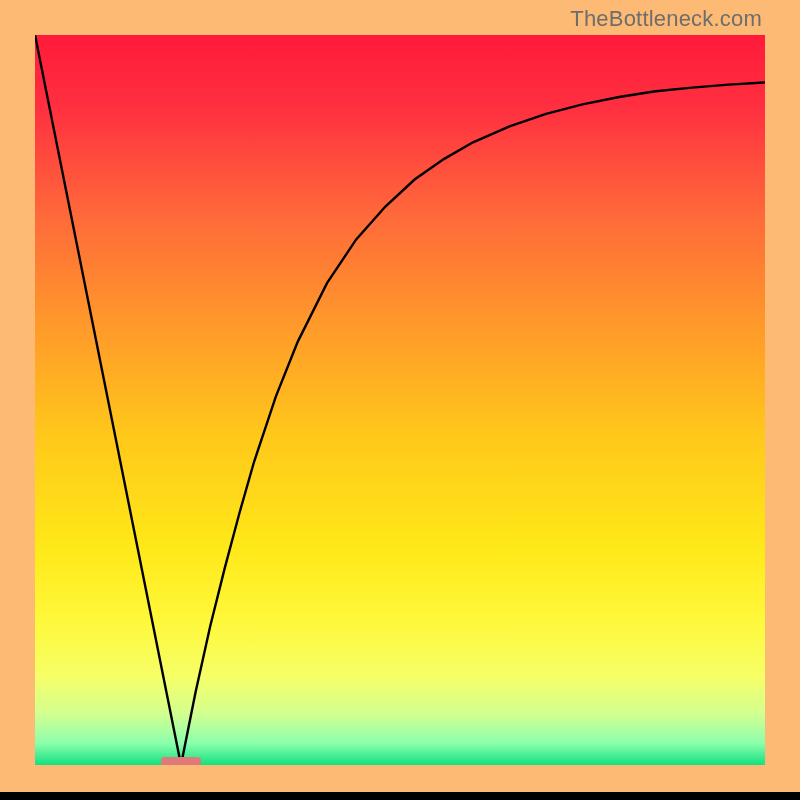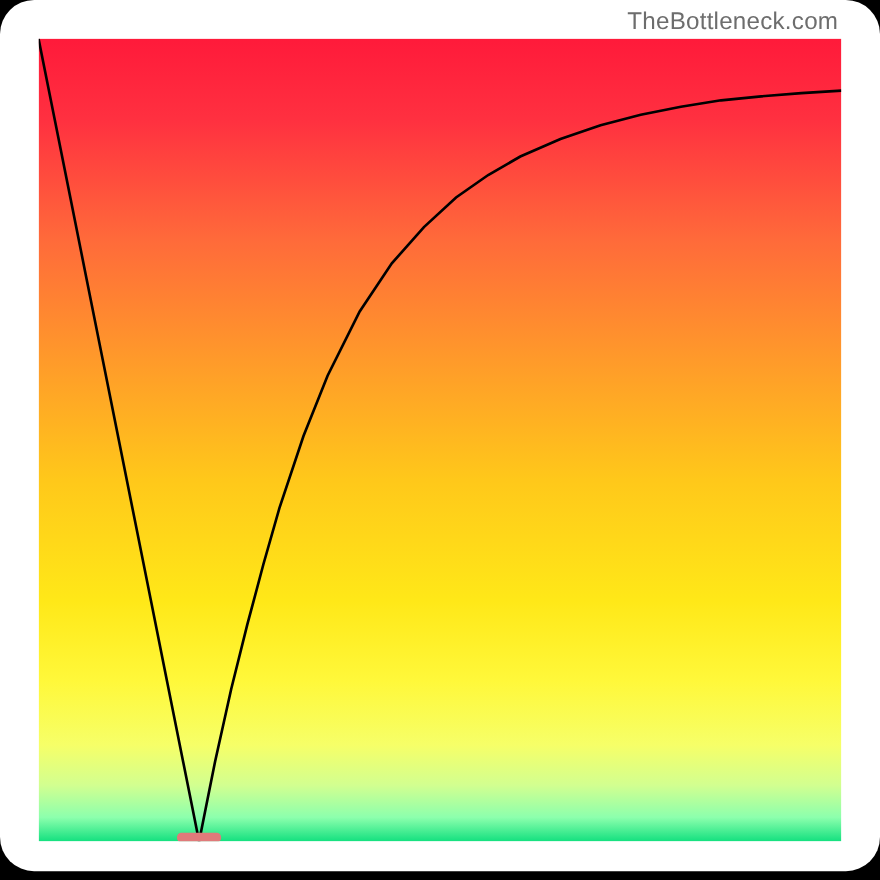--- a/index.html
+++ b/index.html
@@ -8,22 +8,21 @@
     width: 800px;
     height: 800px;
     overflow: hidden;
     background: #000;
     font-family: Arial, Helvetica, sans-serif;
   }
   .frame {
     position: relative;
     width: 800px;
     height: 792px;
-    background: #ffffff;
-    border-radius: 31px;
+    background: #fdba74;
   }
   .plot-area {
     position: absolute;
     left: 35px;
     top: 35px;
     width: 730px;
     height: 730px;
     overflow: hidden;
   }
   .gradient-bg {

